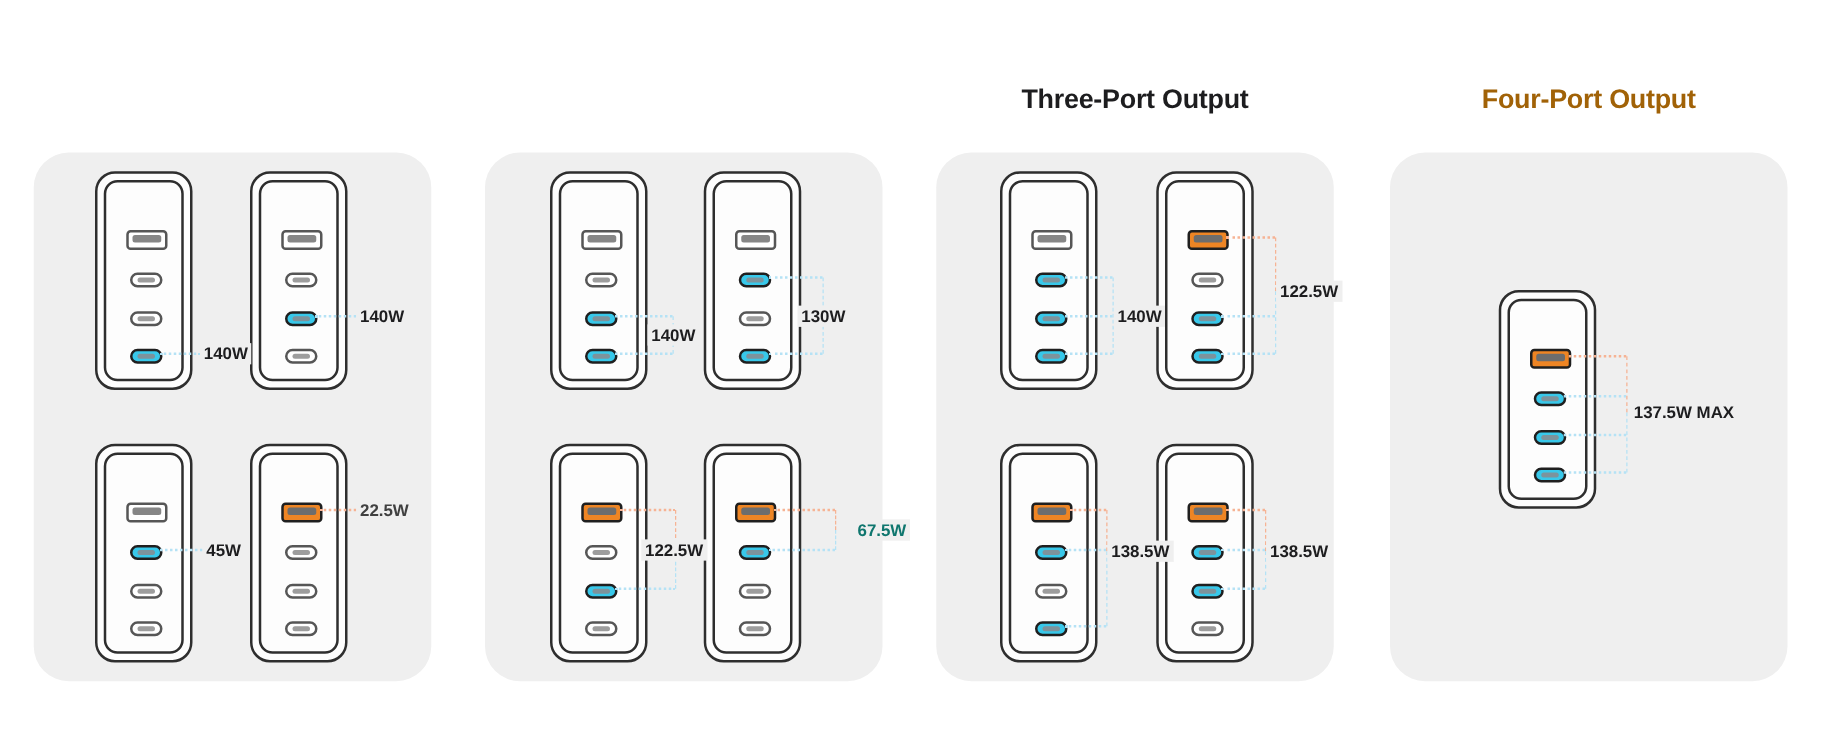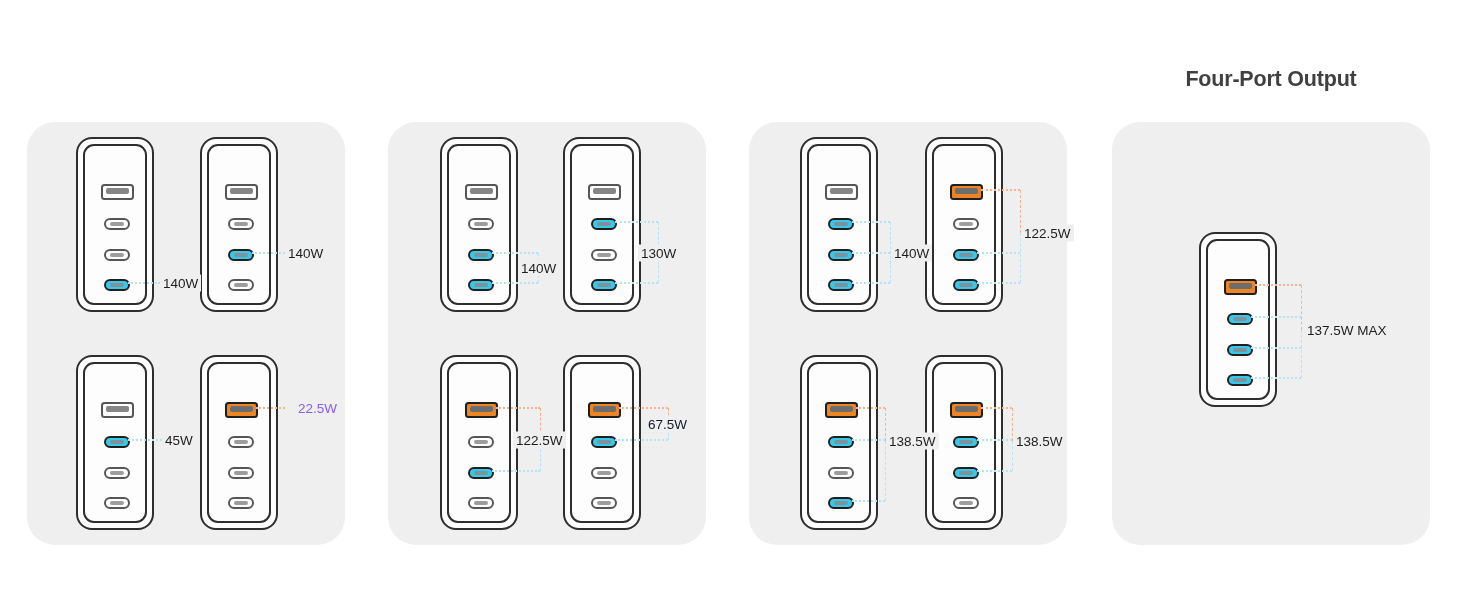--- a/index.html
+++ b/index.html
@@ -17,21 +17,21 @@
   .port-c{width:26px;height:12px;border:2px solid #565656;border-radius:6px;background:#ffffff;}
   .port.active{border-color:#1f1f1f;}
   .bar-a{position:absolute;left:3px;right:3px;top:2px;height:6px;border-radius:2px;background:#868686;}
   .port-a.active .bar-a{background:#6d6d6d;}
   .bar-c{position:absolute;left:50%;top:50%;transform:translate(-50%,-50%);
     width:14px;height:4px;border-radius:2px;background:#9d9d9d;}
   .port-c.active .bar-c{background:#7d939c;}
   .line-h{position:absolute;height:0;border-top:2px dotted #a9ddf0;z-index:4;}
   .line-v{position:absolute;width:0;border-left:1.5px dashed #a9ddf0;z-index:4;}
   .wlabel{position:absolute;transform:translateY(-50%);z-index:5;white-space:nowrap;
-    font-size:13.5px;font-weight:400;color:#202020;background:#efefef;padding:1px 3px;}
+    font-size:13.5px;font-weight:700;color:#202020;background:#efefef;padding:1px 3px;}
 </style>
 </head>
 <body>
 
 <div id="stage">
     <div class="panel" style="left: 27px; width: 318px; background: rgb(239, 239, 239);"></div>
     <div class="charger" style="left: 76px; top: 137px;">
       <div class="charger-inner"></div>
       <div class="port port-a" style="left: 22.5px; top: 45px;">
         <div class="bar-a"></div>
@@ -91,21 +91,21 @@
         <div class="bar-c"></div>
       </div>
       <div class="port port-c" style="left: 26px; top: 110px;">
         <div class="bar-c"></div>
       </div>
       <div class="port port-c" style="left: 26px; top: 140px;">
         <div class="bar-c"></div>
       </div>
     </div>
     <div class="line-h" style="left: 255.5px; top: 407px; width: 29.5px; border-top-color: rgb(246, 179, 148);"></div>
-    <div class="wlabel" style="left: 295px; top: 408px; background: rgb(239, 239, 239); color: #8b5cf6;">22.5W</div>
+    <div class="wlabel" style="left: 285px; top: 408px; background: rgb(239, 239, 239); color: #404040;">22.5W</div>
     <div class="panel" style="left: 388px; width: 318px; background: rgb(239, 239, 239);"></div>
     <div class="charger" style="left: 440px; top: 137px;">
       <div class="charger-inner"></div>
       <div class="port port-a" style="left: 22.5px; top: 45px;">
         <div class="bar-a"></div>
       </div>
       <div class="port port-c" style="left: 26px; top: 79px;">
         <div class="bar-c"></div>
       </div>
       <div class="port port-c active" style="left: 26px; top: 110px; background: rgb(56, 200, 234);">
@@ -170,22 +170,23 @@
         <div class="bar-c"></div>
       </div>
       <div class="port port-c" style="left: 26px; top: 140px;">
         <div class="bar-c"></div>
       </div>
     </div>
     <div class="line-h" style="left: 618.5px; top: 407px; width: 49.5px; border-top-color: rgb(246, 179, 148);"></div>
     <div class="line-h" style="left: 615px; top: 439px; width: 53px; border-top-color: rgb(181, 226, 245);"></div>
     <div class="line-v" style="left: 668px; top: 408px; height: 16px; border-left-color: rgb(246, 179, 148);"></div>
     <div class="line-v" style="left: 668px; top: 424px; height: 16px; border-left-color: rgb(181, 226, 245);"></div>
-    <div class="wlabel" style="left: 645px; top: 424px; background: rgb(239, 239, 239); color: #0f172a;">67.5W</div>
+    <div class="wlabel" style="left: 683px; top: 424px; background: rgb(239, 239, 239); color: #0f766e;">67.5W</div>
     <div class="panel" style="left: 749px; width: 318px; background: rgb(239, 239, 239);"></div>
+    <div class="panel-title" style="left: 749px; width: 318px; color: rgb(29, 29, 31);">Three-Port Output</div>
     <div class="charger" style="left: 800px; top: 137px;">
       <div class="charger-inner"></div>
       <div class="port port-a" style="left: 22.5px; top: 45px;">
         <div class="bar-a"></div>
       </div>
       <div class="port port-c active" style="left: 26px; top: 79px; background: rgb(56, 200, 234);">
         <div class="bar-c"></div>
       </div>
       <div class="port port-c active" style="left: 26px; top: 110px; background: rgb(56, 200, 234);">
         <div class="bar-c"></div>
@@ -256,21 +257,21 @@
         <div class="bar-c"></div>
       </div>
     </div>
     <div class="line-h" style="left: 980.5px; top: 407px; width: 31.5px; border-top-color: rgb(246, 179, 148);"></div>
     <div class="line-h" style="left: 977px; top: 439px; width: 35px; border-top-color: rgb(181, 226, 245);"></div>
     <div class="line-h" style="left: 977px; top: 470px; width: 35px; border-top-color: rgb(181, 226, 245);"></div>
     <div class="line-v" style="left: 1012px; top: 408px; height: 33px; border-left-color: rgb(246, 179, 148);"></div>
     <div class="line-v" style="left: 1012px; top: 441px; height: 30px; border-left-color: rgb(181, 226, 245);"></div>
     <div class="wlabel" style="left: 1013px; top: 441px; background: rgb(239, 239, 239); color: rgb(29, 29, 31);">138.5W</div>
     <div class="panel" style="left: 1112px; width: 318px; background: rgb(239, 239, 239);"></div>
-    <div class="panel-title" style="left: 1112px; width: 318px; color: #404040;">Four-Port Output</div>
+    <div class="panel-title" style="left: 1112px; width: 318px; color: #a16207;">Four-Port Output</div>
     <div class="charger" style="left: 1199px; top: 232px;">
       <div class="charger-inner"></div>
       <div class="port port-a active" style="left: 22.5px; top: 45px; background: rgb(238, 133, 36);">
         <div class="bar-a"></div>
       </div>
       <div class="port port-c active" style="left: 26px; top: 79px; background: rgb(56, 200, 234);">
         <div class="bar-c"></div>
       </div>
       <div class="port port-c active" style="left: 26px; top: 110px; background: rgb(56, 200, 234);">
         <div class="bar-c"></div>

